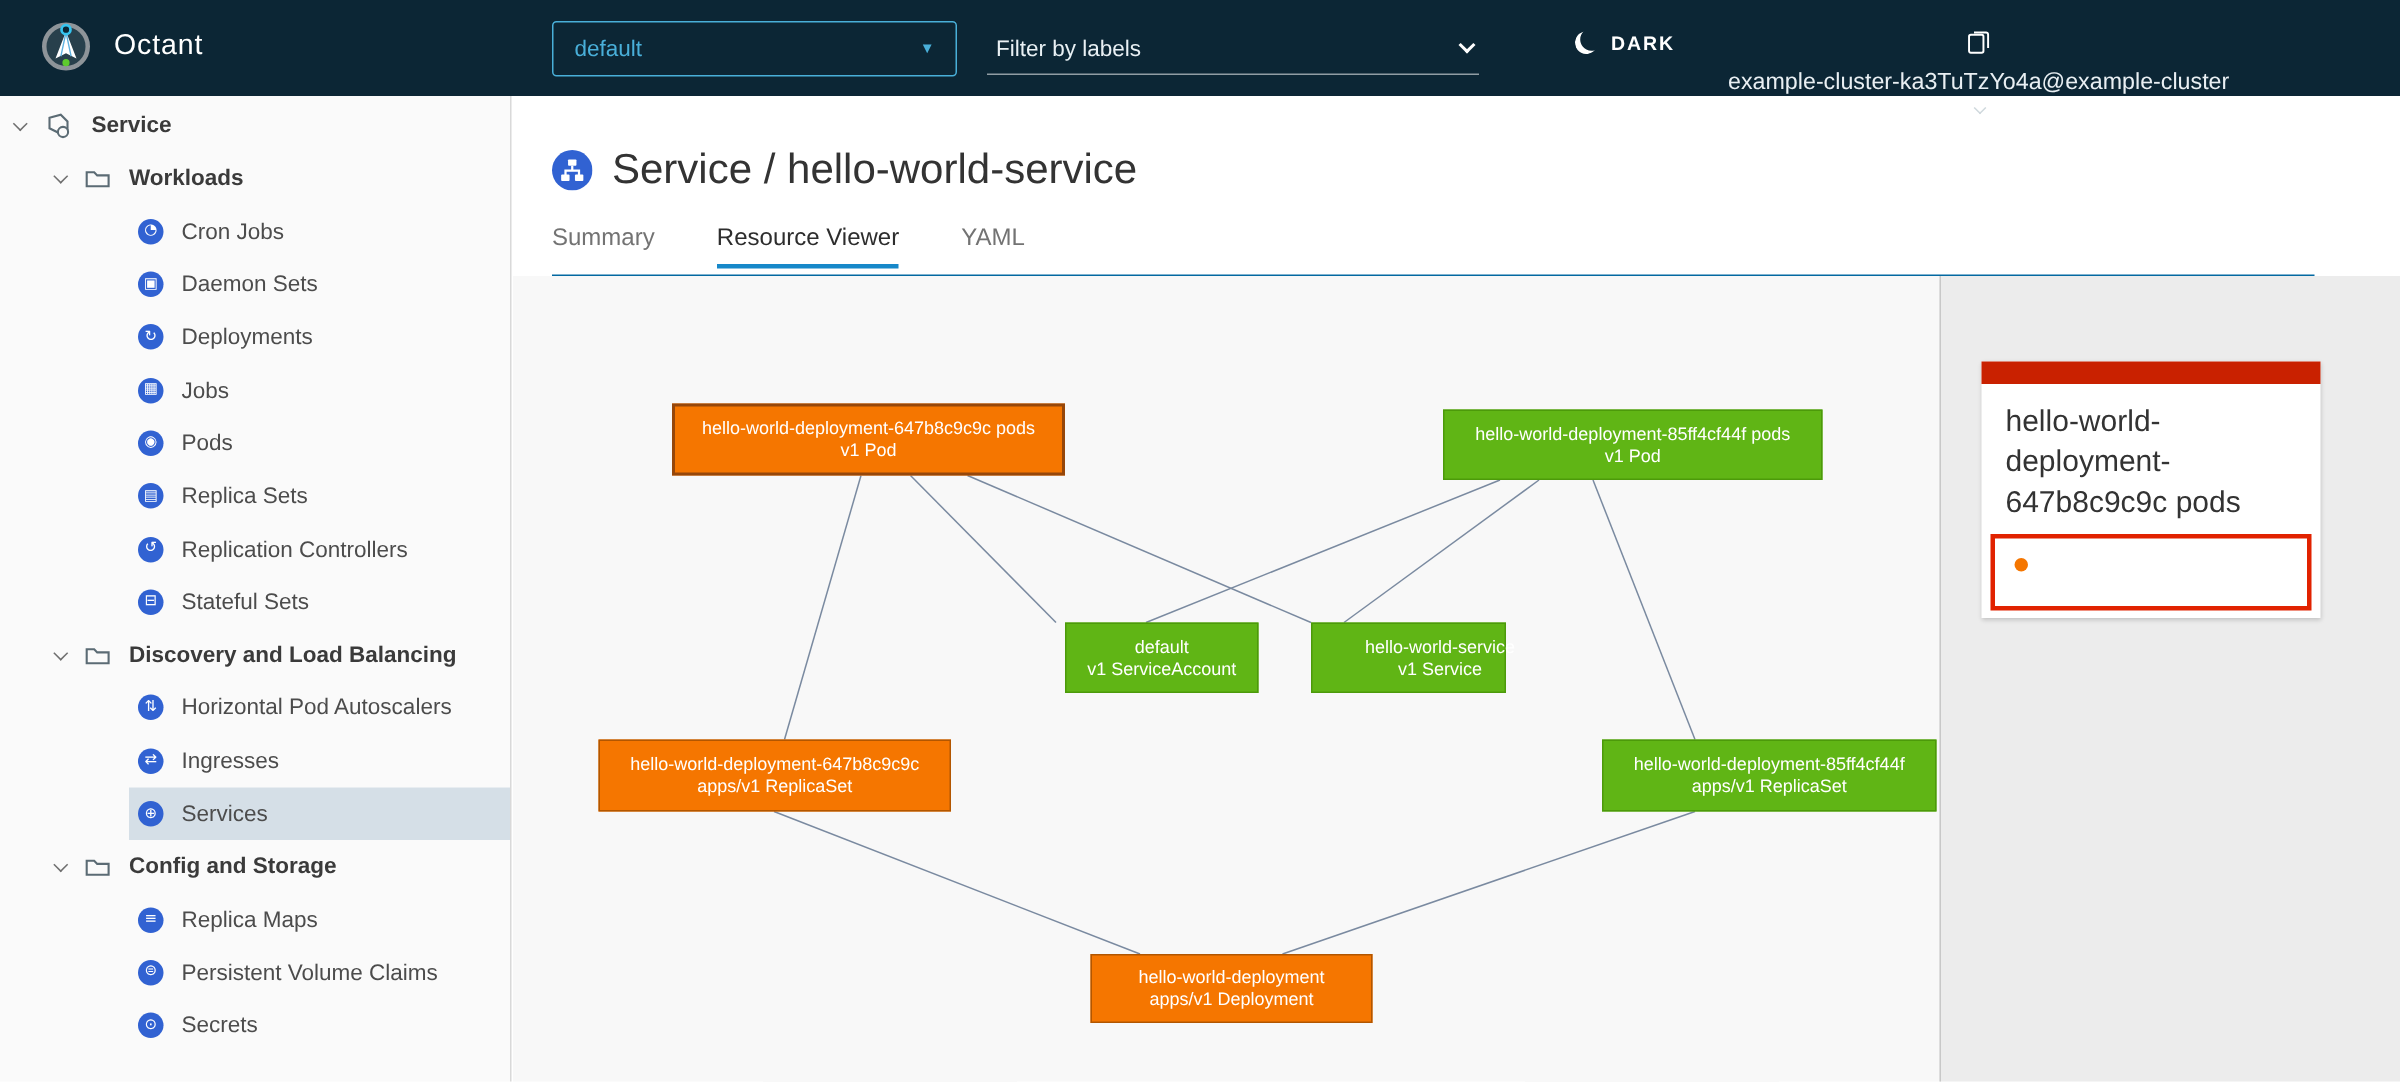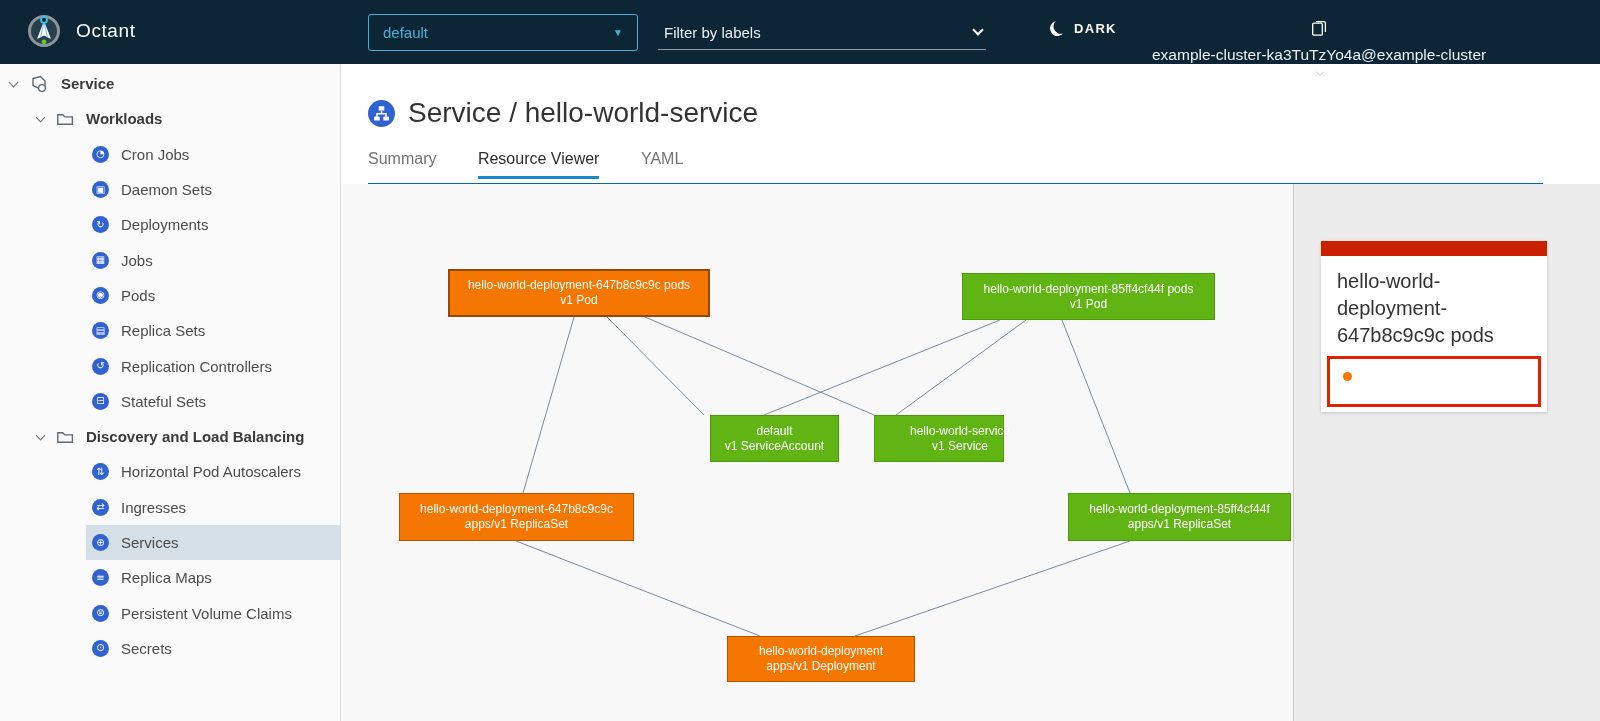--- a/index.html
+++ b/index.html
@@ -187,20 +187,29 @@
     </div>
     <div class="side-row item">
       <span class="k8s-ic">⇄</span>
       <span>Ingresses</span>
     </div>
     <div class="side-row item selected">
       <div class="hl"></div>
       <span class="k8s-ic">⊕</span>
       <span>Services</span>
     </div>
+    <div class="side-row group">
+      <span class="tree-chev"></span>
+      <span class="outline-ic">
+        <svg width="18" height="18" viewBox="0 0 18 18" fill="none" stroke="#5b6b74" stroke-width="1.4">
+          <path d="M1.8 4.8 h5 l2 2.1 h7.6 v7.3 h-14.6 z"></path>
+        </svg>
+      </span>
+      <span>Config and Storage</span>
+    </div>
     <div class="side-row item">
       <span class="k8s-ic">≡</span>
       <span>Replica Maps</span>
     </div>
     <div class="side-row item">
       <span class="k8s-ic">⊜</span>
       <span>Persistent Volume Claims</span>
     </div>
     <div class="side-row item">
       <span class="k8s-ic">⊙</span>

